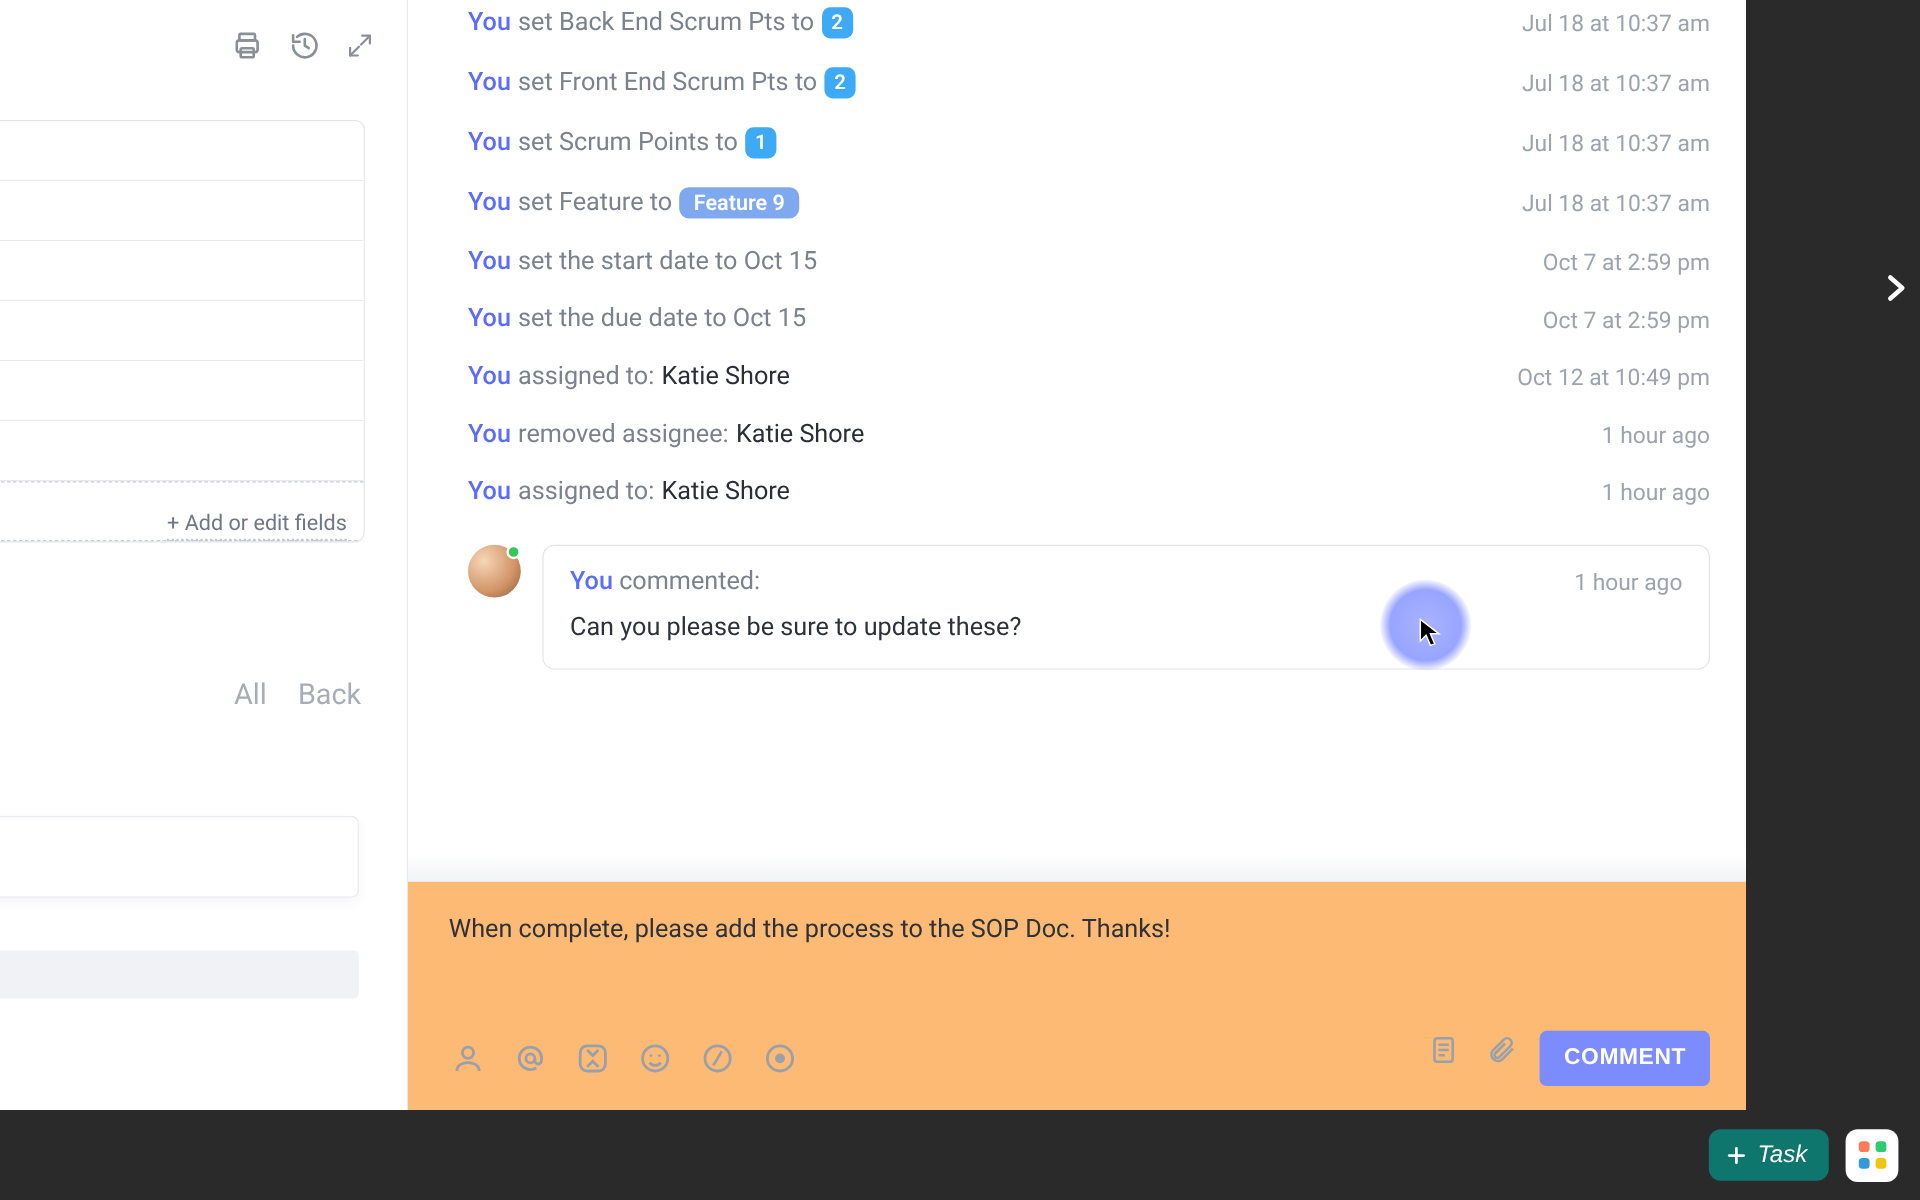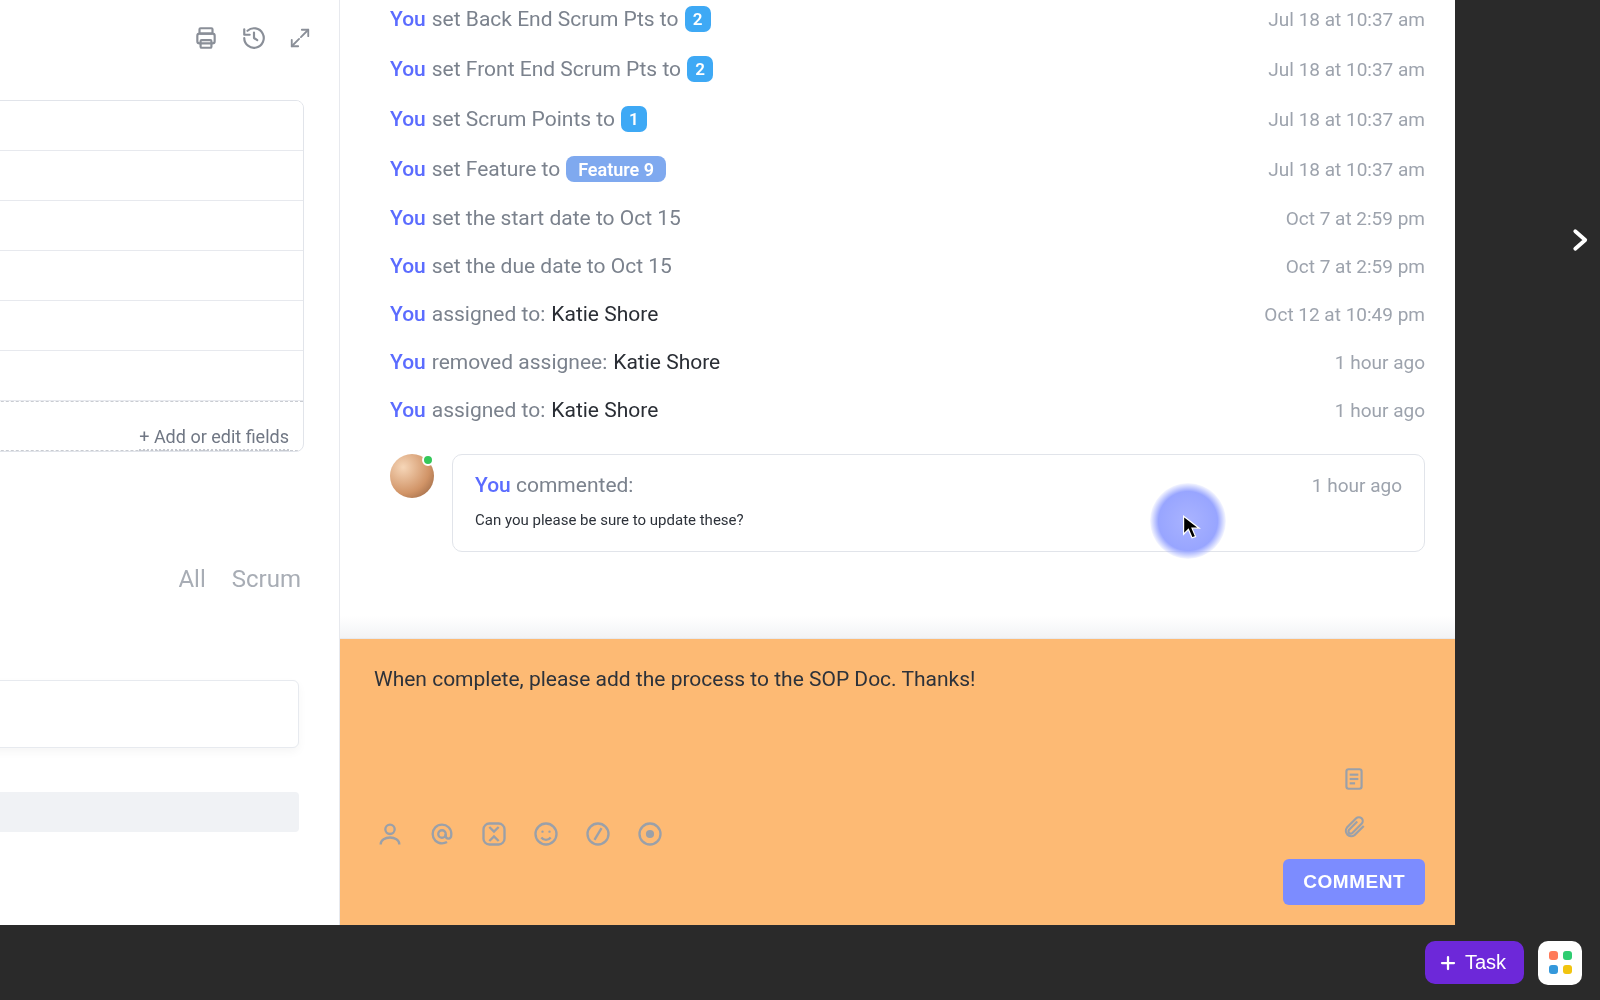--- a/index.html
+++ b/index.html
@@ -178,21 +178,21 @@
   .comment-card {
     flex: 1;
     border: 1px solid #e1e4ea;
     border-radius: 10px;
     padding: 18px 22px 22px 22px;
     position: relative;
   }
   .comment-head { display:flex; justify-content: space-between; align-items:center; }
   .comment-head .who { font-size: 21px; color:#7b828d; }
   .comment-head .you { color:#5b6cff; }
-  .comment-body { margin-top: 14px; font-size: 15px; color:#2d323a; }
+  .comment-body { margin-top: 14px; font-size: 21px; color:#2d323a; }
   .cursor-glow {
     position: absolute;
     width: 76px; height: 76px; border-radius: 50%;
     background: radial-gradient(circle, #a9b3ff 0%, #98a5ff 55%, rgba(152,165,255,0) 72%);
     top: 28px; right: 198px;
     display:flex; align-items:center; justify-content:center;
   }
   .cursor-glow svg { position: relative; top: 6px; left: 4px; }
 
   
@@ -205,21 +205,21 @@
     font-size: 21px;
     color: #2d323a;
     min-height: 96px;
   }
   .compose-toolbar {
     display:flex;
     justify-content: space-between;
     align-items: center;
   }
   .compose-left { display:flex; gap: 20px; align-items:center; }
-  .compose-right { display:flex; gap: 16px; align-items:center;flex-direction:column; }
+  .compose-right { display:flex; gap: 16px; align-items:flex-start; }
   .ci { width: 32px; height: 32px; color:#9aa0a9; cursor:pointer; display:flex; align-items:center; justify-content:center; }
   .ci svg { display:block; }
   .comment-btn {
     background:#7c8cff;
     color:#fff;
     font-weight:700;
     font-size: 19px;
     letter-spacing: 0.5px;
     padding: 12px 20px;
     border-radius: 6px;
@@ -242,30 +242,31 @@
     left: 0; right: 0; bottom: 0;
     height: 75px;
     background: #2a2a2a;
     display:flex;
     justify-content: flex-end;
     align-items:center;
     padding-right: 18px;
     gap: 14px;
   }
   .task-btn {
-    background:#6d28d9;
+    background:#0f766e;
     color:#fff;
     font-size: 20px;
     padding: 10px 18px 10px 14px;
     border-radius: 10px;
     border:none;
     display:flex;
     align-items:center;
     gap:8px;
     cursor:pointer;
+    font-style:italic;
   }
   .grid-btn {
     width: 44px; height: 44px;
     background:#fff;
     border-radius: 10px;
     display:flex; align-items:center; justify-content:center;
     cursor:pointer;
   }
   .grid-dots {
     display:grid; grid-template-columns: repeat(2, 9px); grid-template-rows: repeat(2,9px);
@@ -313,21 +314,21 @@
       <div class="field-row"></div>
       <div class="field-row"></div>
       <div class="field-row"></div>
       <div class="add-edit">
         <span>+ Add or edit fields</span>
       </div>
     </div>
 
     <div class="tabs-row">
       <span class="tab">All</span>
-      <span class="tab">Scrum</span>
+      <span class="tab">Back</span>
     </div>
 
     <div class="subtask-box"></div>
     <div class="left-fade-row"></div>
   </div>
 
   <div class="main-col">
     <div class="activity-scroll">
 
       <div class="act">

